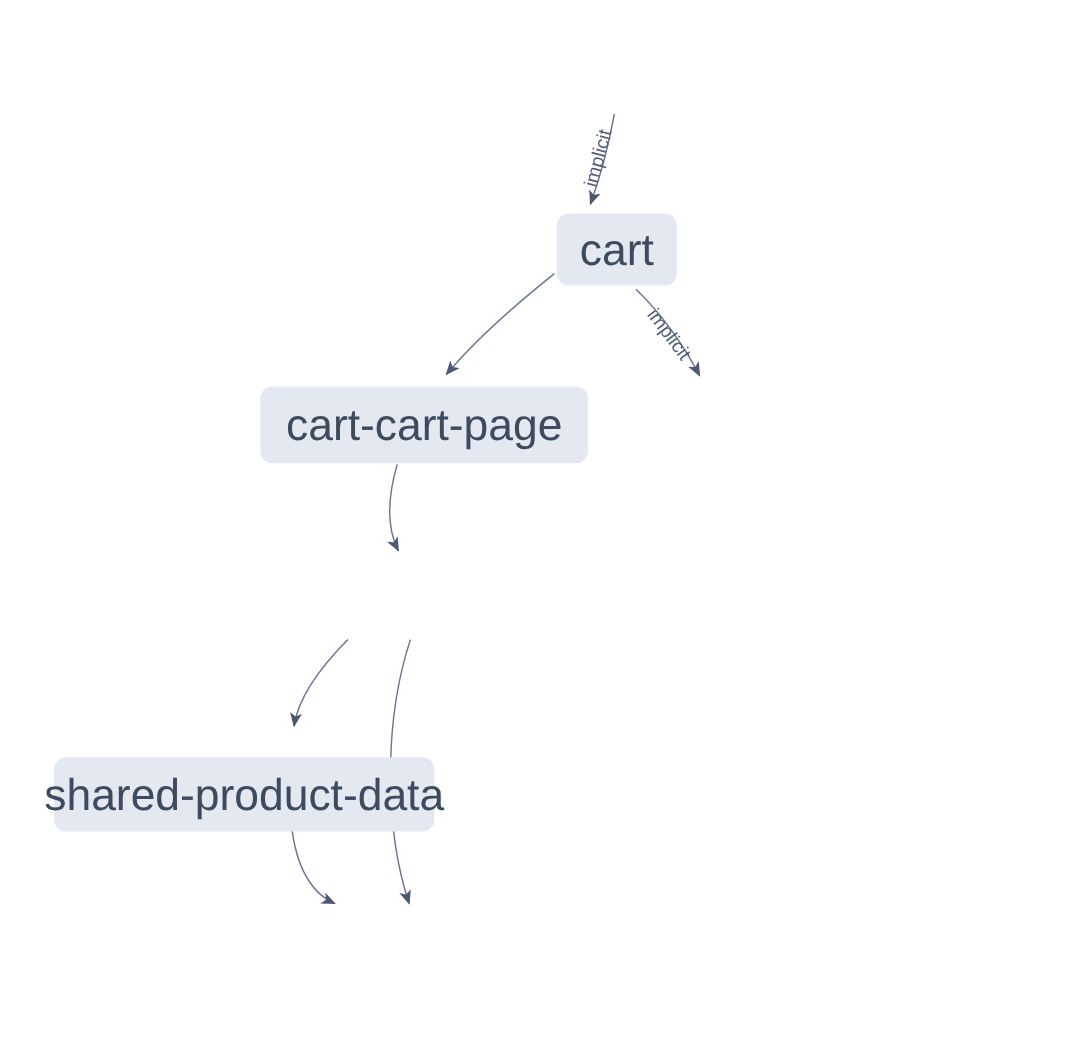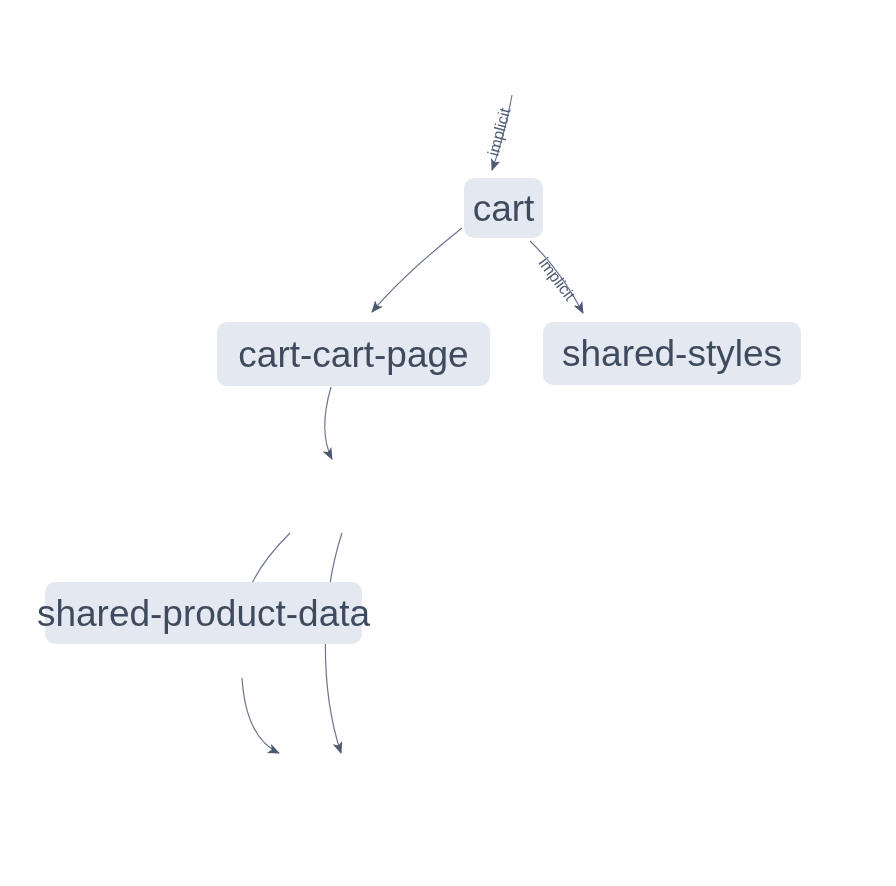--- a/index.html
+++ b/index.html
@@ -52,17 +52,16 @@
         <path d="M 290 533 Q 250 573 245 605" class="edge-path" marker-end="url(#arrowhead)"></path>
         <path d="M 342 533 C 320 600 320 690 341 753" class="edge-path" marker-end="url(#arrowhead)"></path>
         <path d="M 242 678 Q 246 738 279 753" class="edge-path" marker-end="url(#arrowhead)"></path>
       </g>
     <g id="edge-labels-group">
         <text class="edge-label" text-anchor="middle" dominant-baseline="central" transform="translate(499,132) rotate(-75)">implicit</text>
         <text class="edge-label" text-anchor="middle" dominant-baseline="central" transform="translate(557,279) rotate(53)">implicit</text>
       </g>
   </svg>
 
-    <div class="node" style="left: 464px; top: 178px; width: 79px; height: 60px;">cart</div>
+    <div class="node" style="left: 464px; top: 178px; width: 100px; height: 60px;">cart</div>
     <div class="node" style="left: 217px; top: 322px; width: 273px; height: 64px;">cart-cart-page</div>
-    <div class="node" style="left: 543px; top: 322px; width: 258px; height: 63px;">shared-styles</div>
-    <div class="node" style="left: 45px; top: 582px; width: 317px; height: 62px;">shared-product-data</div>
+    <div class="node" style="left: 45px; top: 631px; width: 317px; height: 62px;">shared-product-data</div>
   </div>
 
 </body></html>

